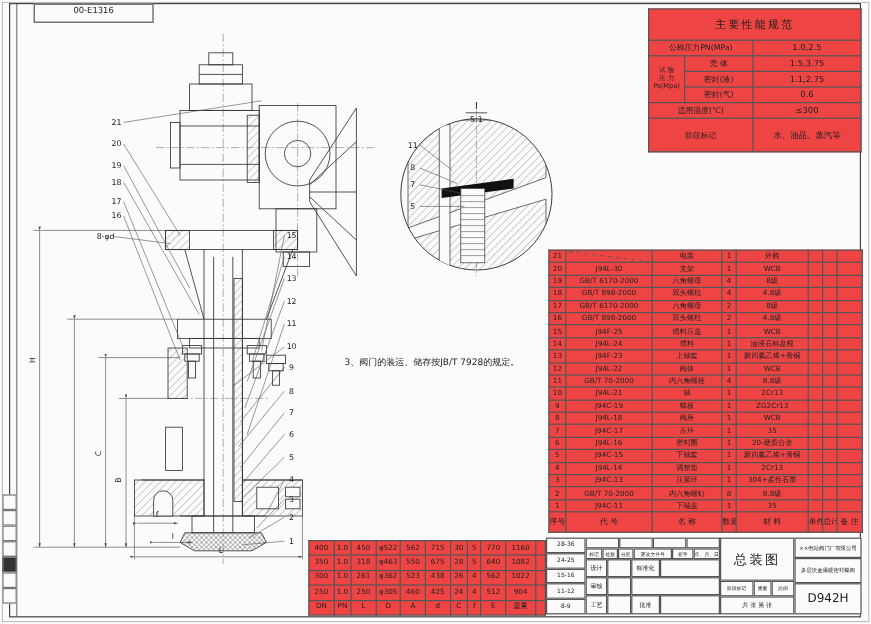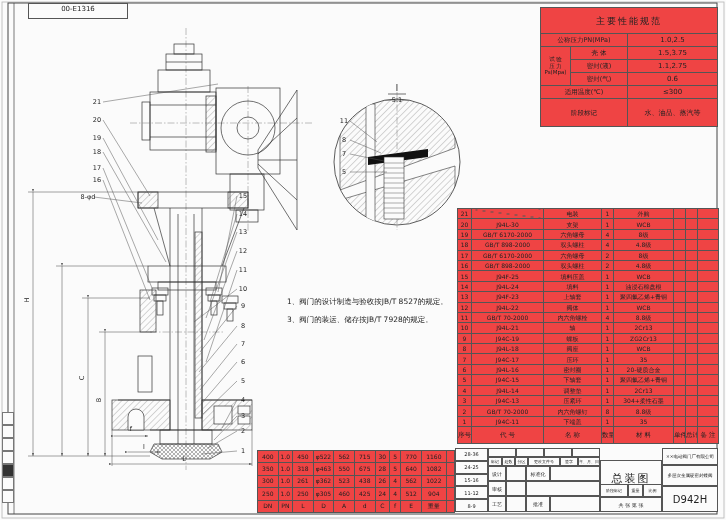--- a/index.html
+++ b/index.html
@@ -284,21 +284,20 @@
       <td class="v">≤300</td>
     </tr>
     <tr class="media">
       <td colspan="2" class="media">阶段标记</td>
       <td class="v media">水、油品、蒸汽等</td>
     </tr>
   </tbody>
     </table>
 
   <div class="tech">
-    <div class="it">1、阀门的设计制造与验收按JB/T 8527的规定。</div>
     <div class="it">3、阀门的装运、储存按JB/T 7928的规定。</div>
   </div>
 
   <table class="parts">
     <colgroup>
       <col style="width:14px">
         <col style="width:72px">
         <col style="width:58px">
         <col style="width:12px">
       <col style="width:60px">
@@ -636,21 +635,21 @@
     <div class="cell" style="left:71px;top:18px;width:24px;height:15px;">标准化</div>
     <div class="cell" style="left:95px;top:18px;width:50px;height:15px;"></div>
     <div class="cell" style="left:33px;top:33px;width:18px;height:15px;">审核</div>
     <div class="cell" style="left:51px;top:33px;width:20px;height:15px;"></div>
     <div class="cell" style="left:71px;top:33px;width:74px;height:15px;"></div>
     <div class="cell" style="left:33px;top:48px;width:18px;height:16px;">工艺</div>
     <div class="cell" style="left:51px;top:48px;width:20px;height:16px;"></div>
     <div class="cell" style="left:71px;top:48px;width:24px;height:16px;">批准</div>
     <div class="cell" style="left:95px;top:48px;width:50px;height:16px;"></div>
 
-    <div class="cell" style="left:145px;top:12px;width:62px;height:36px;font-size:11px;letter-spacing:2px;">总装图</div>
+    <div class="cell" style="left:145px;top:0;width:62px;height:36px;font-size:11px;letter-spacing:2px;">总装图</div>
     <div class="cell" style="left:145px;top:36px;width:28px;height:13px;font-size:4px;">阶段标记</div>
     <div class="cell" style="left:173px;top:36px;width:15px;height:13px;font-size:4px;">重量</div>
     <div class="cell" style="left:188px;top:36px;width:19px;height:13px;font-size:4px;">比例</div>
     <div class="cell" style="left:145px;top:49px;width:62px;height:15px;font-size:5px;">共 张 第 张</div>
     <div class="cell" style="left:207px;top:0;width:56px;height:17px;font-size:4.5px;white-space:normal;">××电站阀门厂有限公司</div>
     <div class="cell" style="left:207px;top:17px;width:56px;height:21px;font-size:4.5px;white-space:normal;">多层次金属硬密封蝶阀</div>
     <div class="cell" style="left:207px;top:38px;width:56px;height:26px;font-size:10px;">D942H</div>
   </div>
 
   <div class="binding" style="top:412px;"></div>

